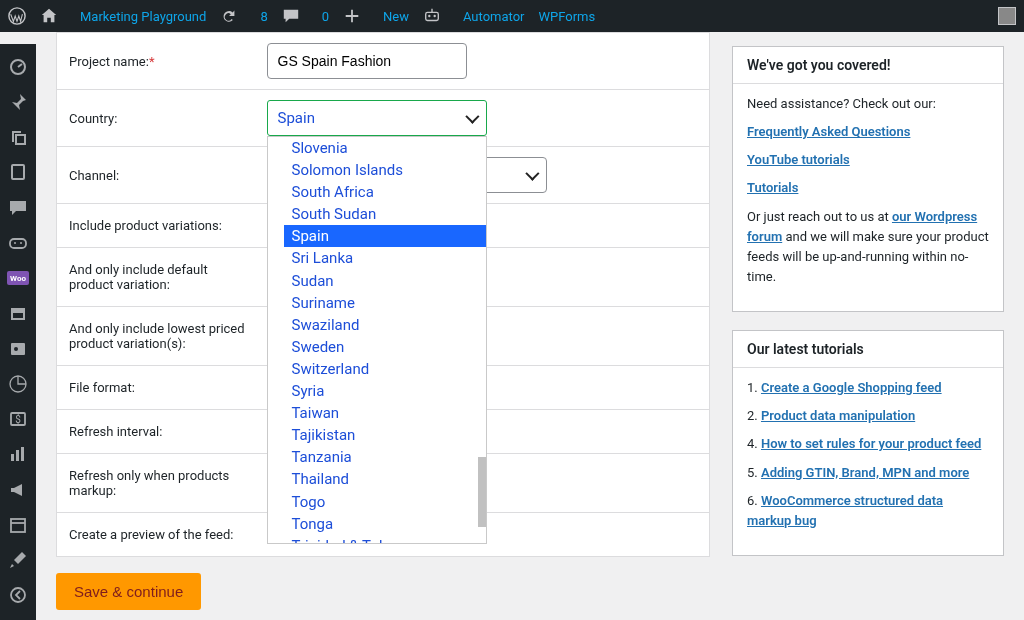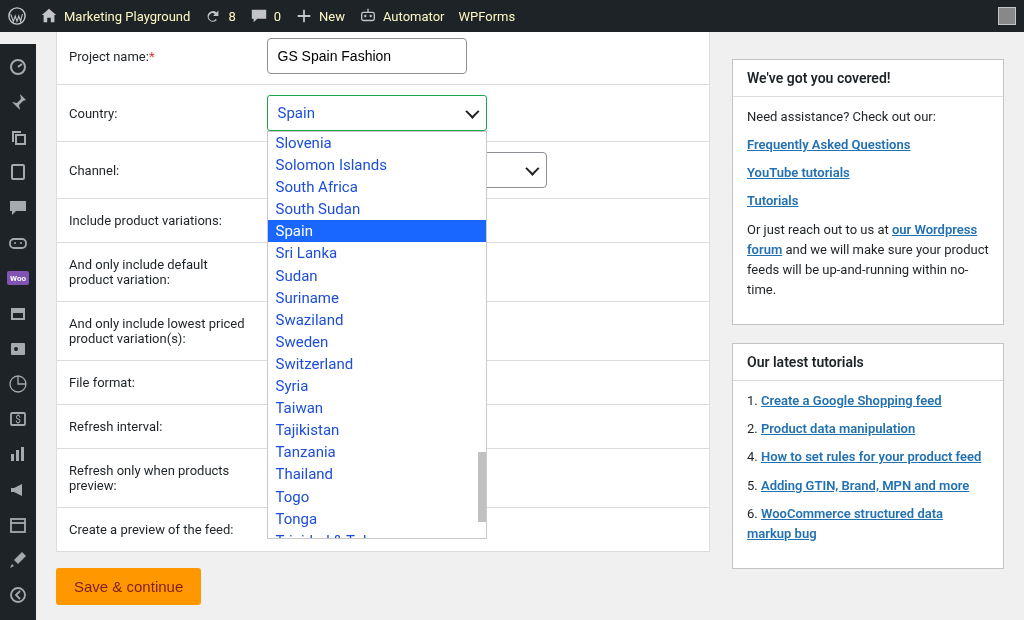--- a/index.html
+++ b/index.html
@@ -18,21 +18,21 @@
   .adminbar {
     height: 32px;
     background: #1d2327;
     color: #c3c4c7;
     display: flex;
     align-items: center;
     padding: 0 8px;
     font-size: 13px;
   }
   .adminbar .ab-left { display:flex; align-items:center; gap:14px; flex:1; }
-  .adminbar .ab-item { display:flex; align-items:center; gap:6px; color:#fef9c3; cursor:pointer; }
+  .adminbar .ab-item { display:flex; align-items:center; gap:22px; color:#0ea5e9; cursor:pointer; }
   .adminbar .ab-item svg { width:18px; height:18px; fill:#c3c4c7; }
   .adminbar .ab-count { font-size:13px; }
   .adminbar .avatar { width:18px; height:18px; background:#888; border:1px solid #c3c4c7; }
 
   
   .sidenav {
     position:absolute;
     top:44px; left:0; bottom:0;
     width:36px;
     background:#1d2327;
@@ -61,21 +61,21 @@
   .sidenav .collapse { margin-top:auto; margin-bottom:8px; }
 
   
   .main {
     position:absolute;
     top:32px; left:36px; right:0; bottom:0;
     background:#f0f0f1;
     padding:0 20px 20px 20px;
     overflow:hidden;
   }
-  .columns { display:flex; gap:22px; height:100%;align-items:center; }
+  .columns { display:flex; gap:22px; height:100%; }
   .left-col { flex:1; min-width:0; }
   .right-col { width:272px; flex-shrink:0; padding-top:14px; }
 
   
   .form-table { width:100%; border-collapse:collapse; background:#fff;}
   .form-table tr { border:1px solid #dcdcde; }
   .form-table th {
     text-align:left;
     font-weight:400;
     padding:14px 10px 14px 12px;
@@ -125,20 +125,21 @@
     border:1px solid #c9c9c9;
     overflow:hidden;
     z-index:50;
     font-size:15px;
   }
   .dropdown .opt {
     padding:1px 8px 1px 8px;
     color:#1d4ed8;
     cursor:pointer;
     line-height:20.1px;
+    margin-left:16px;
   }
   .dropdown .opt.selected {
     background:#1967ff;
     color:#fff;
   }
   .dd-thumb {
     position:absolute; right:0;
     width:8px; height:70px;
     background:#c1c1c1;
   }
@@ -430,21 +431,21 @@
           <th><span>File format:</span></th>
           <td></td>
         </tr>
         <tr>
           <th><span>Refresh interval:</span></th>
           <td></td>
         </tr>
         <tr>
           <th>
             <span>Refresh only when products</span><br>
-            <span>preview:</span>
+            <span>markup:</span>
           </th>
           <td class="previewcell"><span class="linklike" style="margin-left:200px">ure</span></td>
         </tr>
         <tr>
           <th><span>Create a preview of the feed:</span></th>
           <td class="previewcell"><span class="linklike" style="margin-left:200px">ure</span></td>
         </tr>
       </tbody>
         </table>
       <button class="save-btn orange">Save &amp; continue</button>

